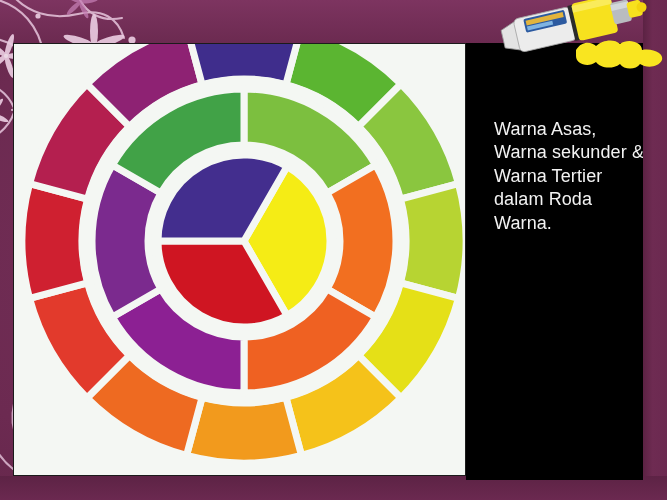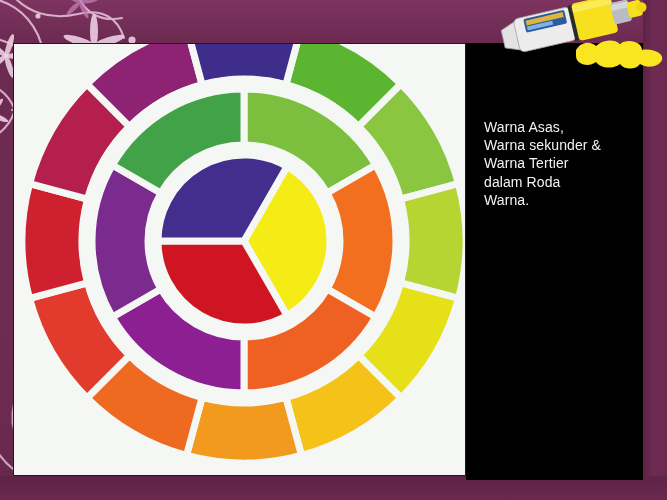--- a/index.html
+++ b/index.html
@@ -42,23 +42,23 @@
   }
   #wheel{position:absolute;left:0;top:0;}
 
   
   #text-panel{
     position:absolute;left:466px;top:43px;width:177px;height:437px;
     background:#000;
     overflow:hidden;
   }
   #caption{
-    position:absolute;left:18px;top:75px;width:150px;
+    position:absolute;left:28px;top:75px;width:150px;
     color:#f2f2f2;
-    font-size:14px;
+    font-size:18px;
     line-height:1.30;
     white-space:pre-line;
     letter-spacing:.1px;
   }
 
   
   #tube-art{
     position:absolute;left:496px;top:-2px;width:171px;height:72px;
     pointer-events:none;
   }

